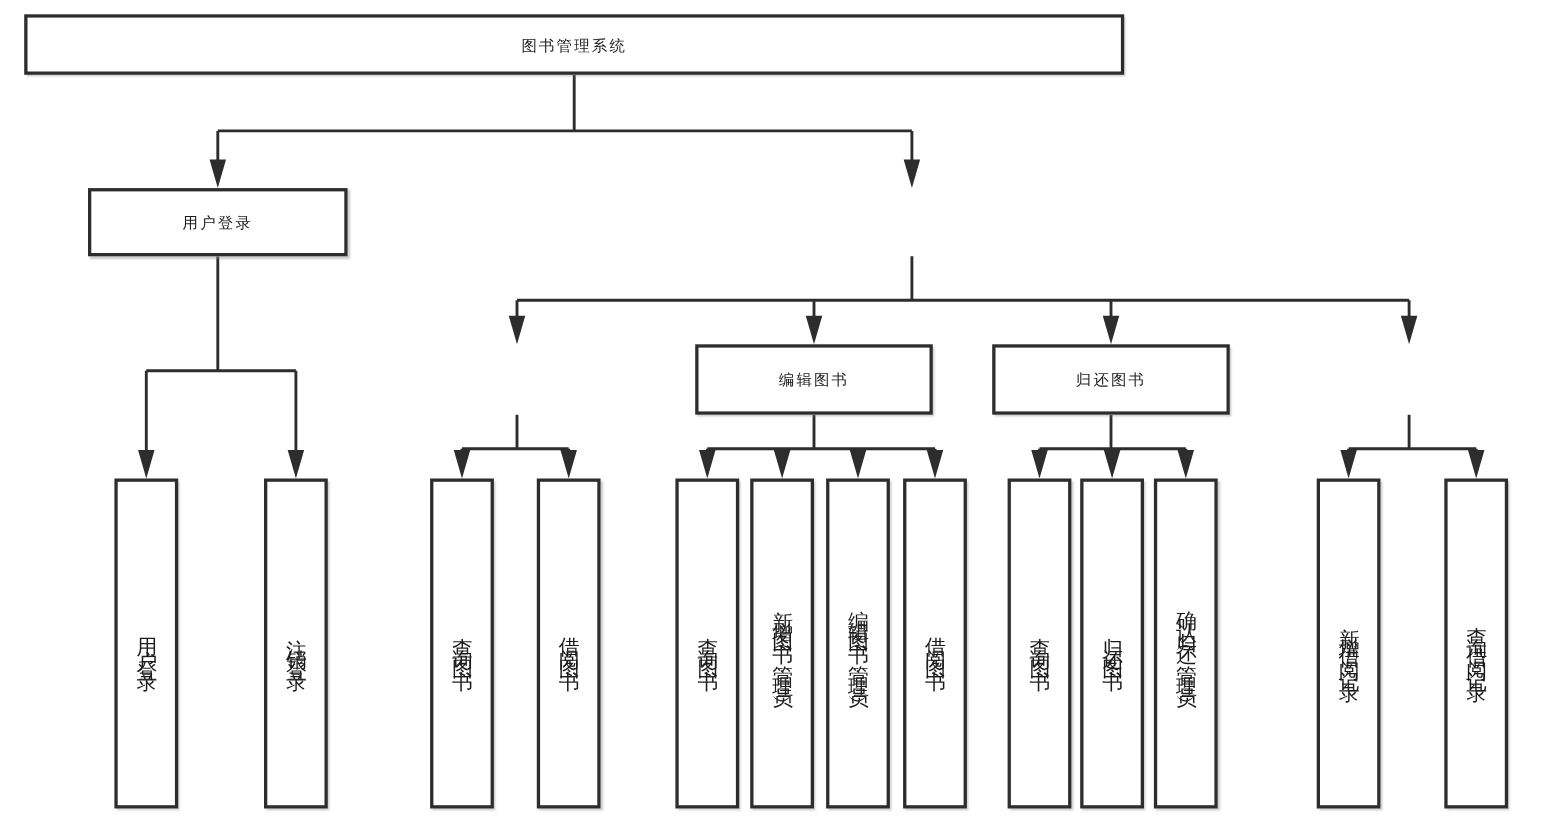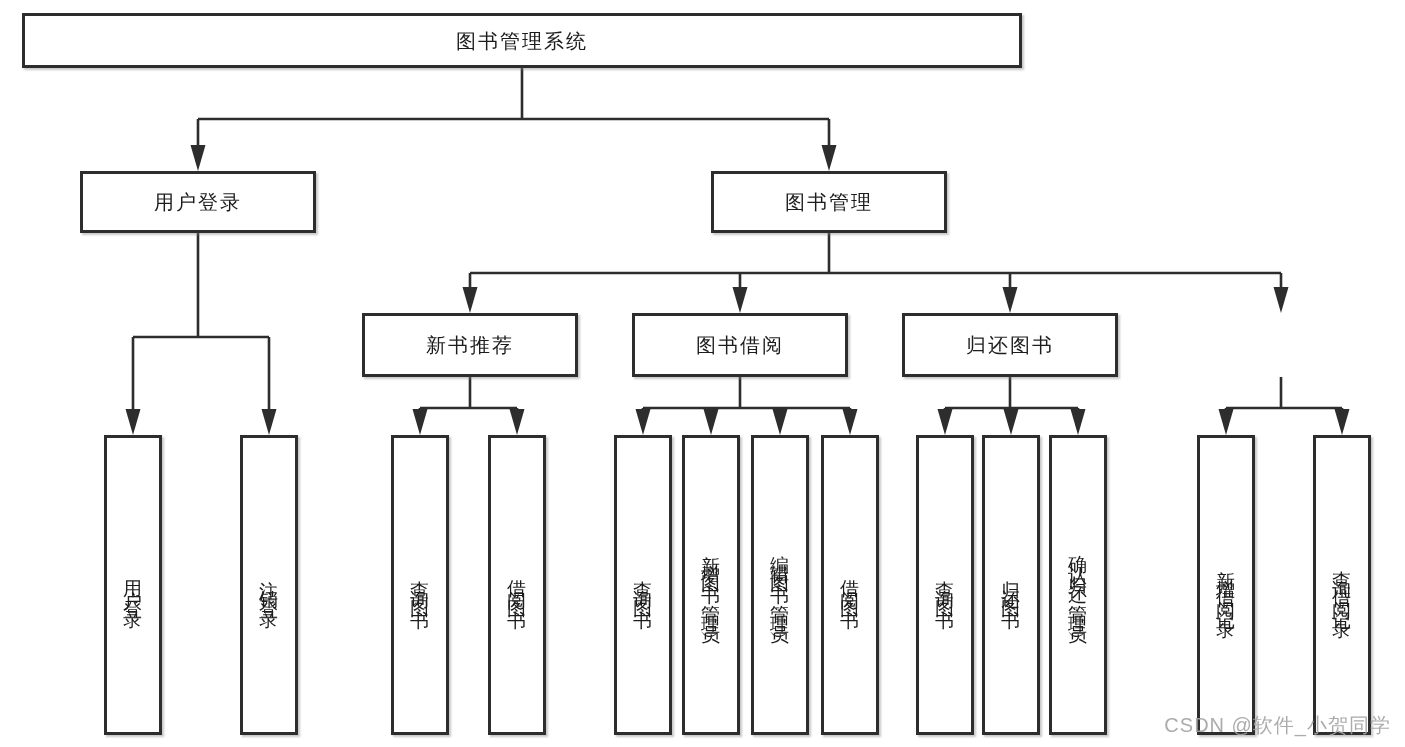--- a/index.html
+++ b/index.html
@@ -27,21 +27,21 @@
     position: absolute;
     box-sizing: border-box;
     background: #ffffff;
     border: 3px solid #2d2d2d;
     box-shadow: 2px 2px 2px rgba(130,130,130,0.45);
     display: flex;
     align-items: center;
     justify-content: center;
   }
   .hlabel {
-    font-size: 20px;
+    font-size: 14px;
     letter-spacing: 2px;
     line-height: 1;
     white-space: nowrap;
   }
   .root  { left: 22px;  top: 13px;  width: 1000px; height: 55px; }
   .lvl2  { top: 171px; width: 236px; height: 62px; }
   .lvl3  { top: 313px; width: 216px; height: 64px; }
   .leaf  { top: 435px; width: 58px;  height: 300px; }
   .vtext {
     writing-mode: vertical-rl;
@@ -104,29 +104,23 @@
     <polygon points="1334.5,409 1349.5,409 1342,435"></polygon>
   </svg>
 
   <div class="box root">
     <span class="hlabel">图书管理系统</span>
   </div>
 
   <div class="box lvl2" style="left:80px">
     <span class="hlabel">用户登录</span>
   </div>
-  <div class="box lvl2" style="left:711px">
-    <span class="hlabel">图书管理</span>
-  </div>
 
-  <div class="box lvl3" style="left:362px">
-    <span class="hlabel">新书推荐</span>
-  </div>
   <div class="box lvl3" style="left:632px">
-    <span class="hlabel">图书借阅</span>
+    <span class="hlabel">编辑图书</span>
   </div>
   <div class="box lvl3" style="left:902px">
     <span class="hlabel">归还图书</span>
   </div>
 
   <div class="box leaf" style="left:104px">
     <span class="vtext">用户登录</span>
   </div>
   <div class="box leaf" style="left:240px">
     <span class="vtext">注销登录</span>
@@ -158,15 +152,14 @@
   <div class="box leaf" style="left:1049px">
     <span class="vtext">确认归还（管理员）</span>
   </div>
   <div class="box leaf" style="left:1197px">
     <span class="vtext">新增借阅记录</span>
   </div>
   <div class="box leaf" style="left:1313px">
     <span class="vtext">查询借阅记录</span>
   </div>
 
-  <div class="watermark">CSDN @软件_小贺同学</div>
 
 </div>
 
 </body></html>

